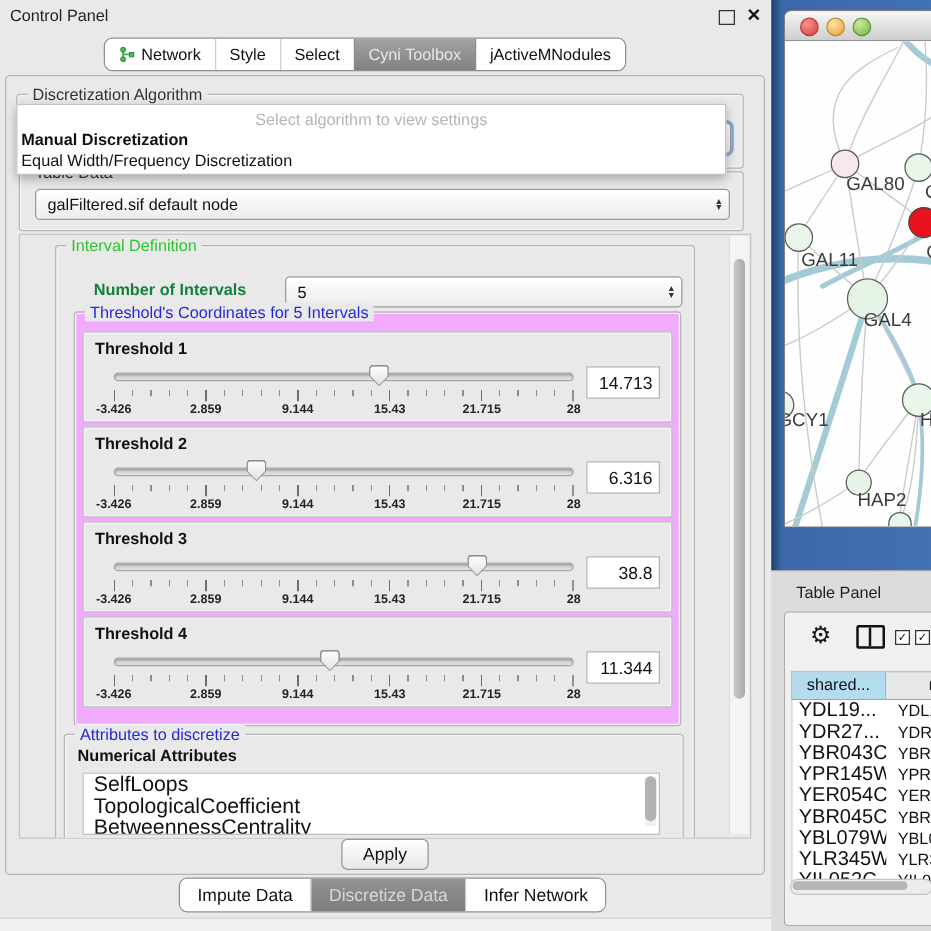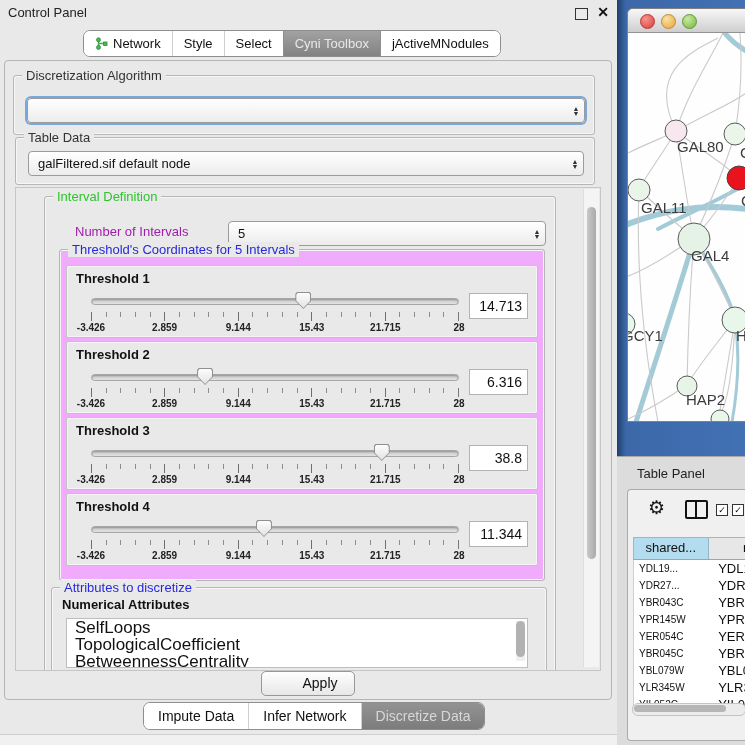--- a/index.html
+++ b/index.html
@@ -47,21 +47,21 @@
   .combo-focus{box-shadow:0 0 0 2px #7aa8da;}
 
   
   .scrollwrap{position:absolute;left:10px;top:126px;width:584px;height:482px;border:1px solid #c6c6c6;
               background:#e9e9e9;overflow:hidden;}
   .vscroll{position:absolute;right:1px;top:1px;width:15px;height:478px;background:#f4f4f4;border-left:1px solid #ddd;}
   .vscroll .thumb-v{position:absolute;left:3px;top:18px;width:9px;height:352px;border-radius:5px;
                     background:linear-gradient(90deg,#c9c9c9,#a9a9a9);}
 
   
-  .num-label{position:absolute;left:30px;top:27px;font-weight:normal;font-size:13px;color:#a21caf;text-align:center;}
+  .num-label{position:absolute;left:30px;top:27px;font-weight:bold;font-size:13px;color:#15803d;text-align:center;}
 
   .th-panel{position:relative;border:1px solid #c2c2c2;border-radius:2px;background:#e9e9e9;
             height:71px;margin:3px 6px 0 6px;box-shadow:inset 0 0 0 1px #f4f4f4;}
   .th-label{position:absolute;left:9px;top:5px;font-weight:bold;font-size:13px;color:#111;}
   .slider{position:absolute;left:24px;top:26px;width:368px;height:44px;}
   .track{position:absolute;left:0;right:0;top:6px;height:5px;border:1px solid #a6a6a6;border-radius:4px;
          background:linear-gradient(#c3c3c3,#e6e6e6);box-shadow:inset 0 1px 2px rgba(0,0,0,.25);}
   .thumb{position:absolute;top:0;width:16px;height:17px;background:#909090;
          clip-path:polygon(10% 0,90% 0,100% 12%,100% 52%,50% 100%,0 52%,0 12%);}
   .thumb::after{content:"";position:absolute;inset:1px;background:linear-gradient(#fdfdfd,#e2e2e2);
@@ -85,21 +85,21 @@
   
   .attr-label{position:absolute;left:10px;top:9px;font-weight:bold;font-size:13px;color:#111;}
   .attr-list{position:absolute;left:14px;top:30px;width:460px;height:48px;background:#fff;
              border:1px solid #bdbdbd;overflow:hidden;}
   .attr-item{padding-left:8px;line-height:17px;font-size:17px;color:#111;}
   .list-scroll{position:absolute;right:2px;top:2px;width:9px;height:40px;background:#f0f0f0;}
   .list-scroll .thumb-v2{position:absolute;left:0;top:0;width:9px;height:36px;border-radius:5px;background:#b2b2b2;}
 
   .apply-btn{position:absolute;left:50%;transform:translateX(-50%);top:610px;width:68px;height:23px;
              border:1px solid #979797;border-radius:5px;background:linear-gradient(#fefefe,#e7e7e7);
-             font-size:14px;color:#111;text-align:center;line-height:22px;padding-left:24px;}
+             font-size:14px;color:#111;text-align:center;line-height:22px;}
 
   
   .bottom-tabs{position:absolute;left:143px;top:702px;height:26px;display:flex;border:1px solid #8e8e8e;
                border-radius:7px;background:#fff;overflow:hidden;}
   .btab{display:flex;align-items:center;padding:0 14px;font-size:14px;color:#111;background:#fff;}
   .btab + .btab{border-left:1px solid #cfcfcf;}
   .btab.sel{background:linear-gradient(#939393,#7c7c7c);color:#d8d8d8;}
   .bottom-strip{position:absolute;left:0;top:734px;width:617px;height:11px;background:#f1f1f1;border-top:1px solid #cfcfcf;}
 
   
@@ -124,21 +124,21 @@
   .split-ico::after{content:"";position:absolute;left:8px;top:0;width:2px;height:15px;background:#111;}
   .cb{position:absolute;top:14px;width:10px;height:10px;border:1.5px solid #333;background:#fff;
       font-size:9px;line-height:10px;text-align:center;color:#111;}
   .cb.c1{left:88px;} .cb.c2{left:104px;}
   .tbl{position:absolute;left:5px;top:47px;width:160px;}
   .tbl-head{display:flex;height:21px;border:1px solid #9fb6c2;border-bottom:1px solid #8fa9b6;}
   .hc1{width:74px;background:#b3dcee;border-right:1px solid #93b4c4;text-align:center;line-height:20px;font-size:13px;color:#111;}
   .hc2{width:84px;background:#e7e7e7;text-align:center;line-height:20px;font-size:13px;color:#111;}
   .tbl-rows{background:#fff;border-left:1px solid #cfcfcf;}
   .trow{display:flex;height:17px;}
-  .tc1{width:75px;padding-left:5px;font-size:10px;line-height:17px;color:#111;overflow:hidden;white-space:nowrap;}
+  .tc1{width:75px;padding-left:5px;font-size:16px;line-height:17px;color:#111;overflow:hidden;white-space:nowrap;}
   .tc2{width:80px;padding-left:9px;font-size:13px;line-height:17px;color:#111;overflow:hidden;white-space:nowrap;}
   .hscroll{position:absolute;left:4px;top:213px;width:112px;height:11px;background:#ececec;border:1px solid #c4c4c4;border-radius:6px;}
   .hscroll .thumb-h{position:absolute;left:1px;top:1px;width:92px;height:7px;border-radius:4px;background:#b6b6b6;}
 </style>
 </head>
 <body>
 
 <div class="stage">
 
   <div class="cp-titlebar">
@@ -177,20 +177,25 @@
       <span class="legend">Discretization Algorithm</span>
       <div class="combo combo-focus" style="left:13px;top:22px;width:556px;">
         <span class="txt"></span>
         <span class="stepper">
             <span>▲</span>
             <span>▼</span>
           </span>
       </div>
     </div>
 
+    <div class="popup">
+      <div class="hint">Select algorithm to view settings</div>
+      <div class="opt bold">Manual Discretization</div>
+      <div class="opt">Equal Width/Frequency Discretization</div>
+    </div>
 
     <div class="groupbox" style="left:10px;top:76px;width:578px;height:46px;">
       <span class="legend">Table Data</span>
       <div class="combo" style="left:12px;top:13px;width:554px;">
         <span class="txt">galFiltered.sif default node</span>
         <span class="stepper">
             <span>▲</span>
             <span>▼</span>
           </span>
       </div>
@@ -307,25 +312,25 @@
       </div>
     </div>
 
     <div class="apply-btn">Apply</div>
   </div>
 
   <div class="bottom-tabs">
     <div class="btab">
         <span>Impute Data</span>
       </div>
+    <div class="btab sel">
+        <span>Discretize Data</span>
+      </div>
     <div class="btab">
         <span>Infer Network</span>
-      </div>
-    <div class="btab sel">
-        <span>Discretize Data</span>
       </div>
   </div>
   <div class="bottom-strip"></div>
 
   <div class="blue-frame"></div>
   <div class="mac-win">
     <div class="mac-titlebar">
       <span class="light red"></span>
       <span class="light yellow"></span>
       <span class="light green"></span>

